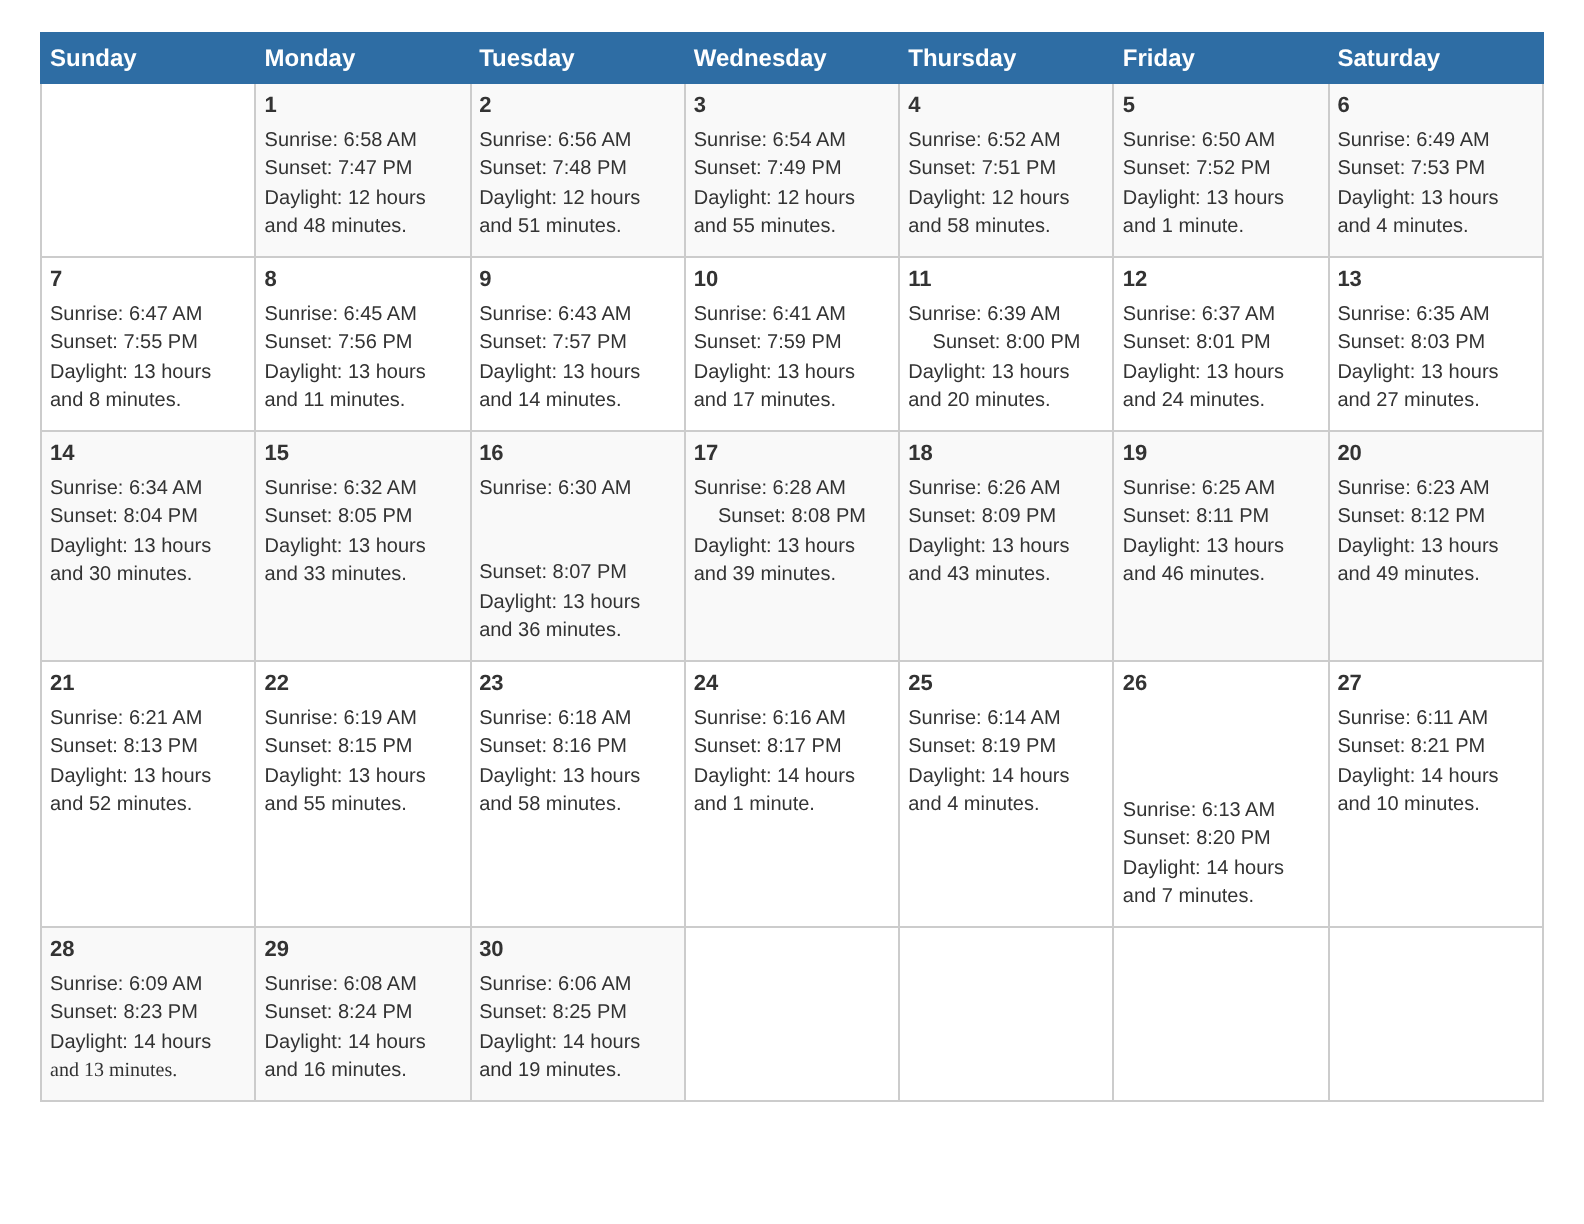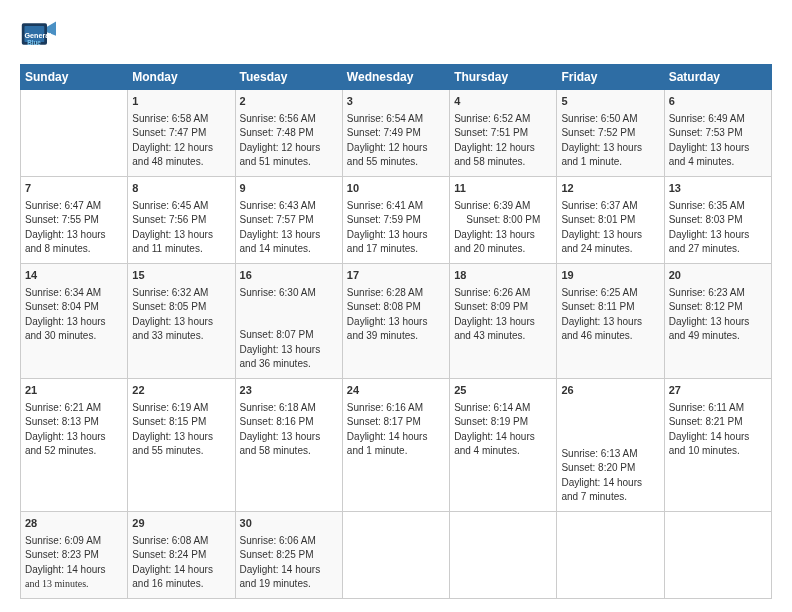--- a/index.html
+++ b/index.html
@@ -88,39 +88,20 @@
       margin-bottom: 2px;
     }
     .empty {
       background: #fff !important;
     }
   </style>
 </head>
 <body>
 
 <div class="page">
-  <div class="header">
-    <div class="logo">
-      <svg class="logo-icon" viewBox="0 0 40 40">
-        <rect x="2" y="8" width="28" height="24" rx="2" fill="#1a3a5c"></rect>
-        <polygon points="30,12 40,6 40,22 30,18" fill="#4a90c4"></polygon>
-        <rect x="5" y="11" width="22" height="18" rx="1" fill="#2e6da4"></rect>
-        <text x="5" y="24" font-size="8" fill="white" font-family="Arial" font-weight="bold">General</text>
-        <text x="8" y="32" font-size="7" fill="#7ec8f0" font-family="Arial" font-weight="bold">Blue</text>
-      </svg>
-      <div class="logo-text">
-        <span></span>
-        <span></span>
-      </div>
-    </div>
-    <div class="title-section">
-      <div class="calendar-title"></div>
-      <div class="calendar-subtitle"></div>
-    </div>
-  </div>
 
   <table>
     <thead>
       <tr>
       <th>Sunday</th>
           <th>Monday</th>
           <th>Tuesday</th>
           <th>Wednesday</th>
           <th>Thursday</th>
           <th>Friday</th>
@@ -242,21 +223,21 @@
           <td>
             <span class="day-num">16</span>
             <span style="display: block;">Sunrise: 6:30 AM</span>
             <span style="display: block; margin-top: 28px;">Sunset: 8:07 PM</span>
             <span style="display: block;">Daylight: 13 hours</span>
             <span style="display: block;">and 36 minutes.</span>
           </td>
           <td>
             <span class="day-num">17</span>
             <span style="display: block;">Sunrise: 6:28 AM</span>
-            <span style="display: block;">Sunset: 8:08 PM</span>
+            <span style="display: block; text-align: center;">Sunset: 8:08 PM</span>
             <span style="display: block;">Daylight: 13 hours</span>
             <span style="display: block;">and 39 minutes.</span>
           </td>
           <td>
             <span class="day-num">18</span>
             <span style="display: block;">Sunrise: 6:26 AM</span>
             <span style="display: block;">Sunset: 8:09 PM</span>
             <span style="display: block;">Daylight: 13 hours</span>
             <span style="display: block;">and 43 minutes.</span>
           </td>

